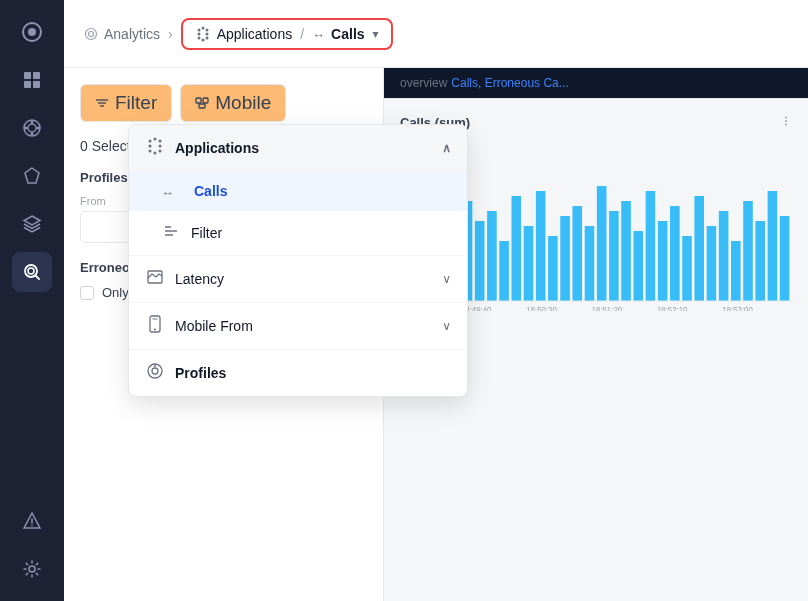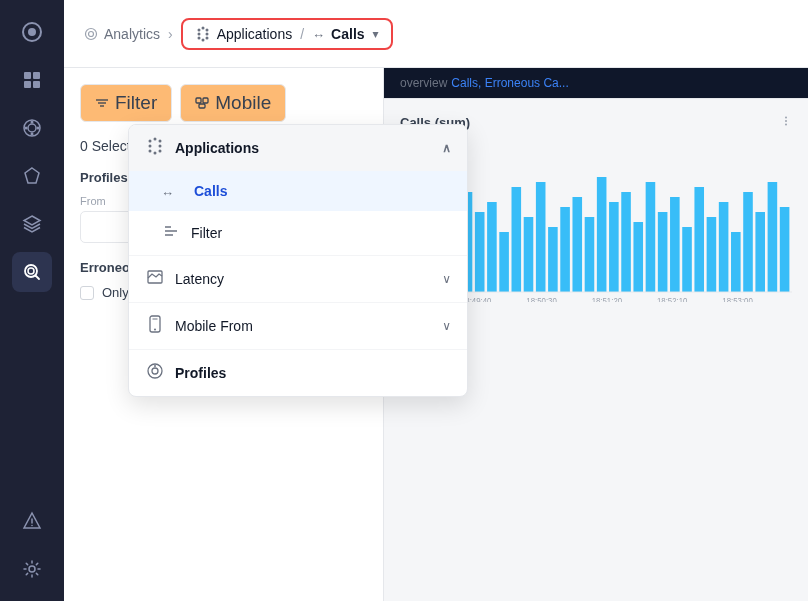--- a/index.html
+++ b/index.html
@@ -192,21 +192,21 @@
       align-items: center;
       gap: 4px;
     }
     .chart-container {
       padding: 16px;
     }
     .chart-header {
       display: flex;
       align-items: flex-start;
       justify-content: space-between;
-      margin-bottom: 12px;
+      margin-bottom: 21px;
     }
     .chart-title { font-size: 13px; font-weight: 600; color: #374151; }
     .chart-value { font-size: 12px; color: #6b7280; margin-bottom: 6px; }
 
     
     .dropdown-overlay {
       position: absolute;
       top: 56px;
       left: 64px;
       z-index: 100;

